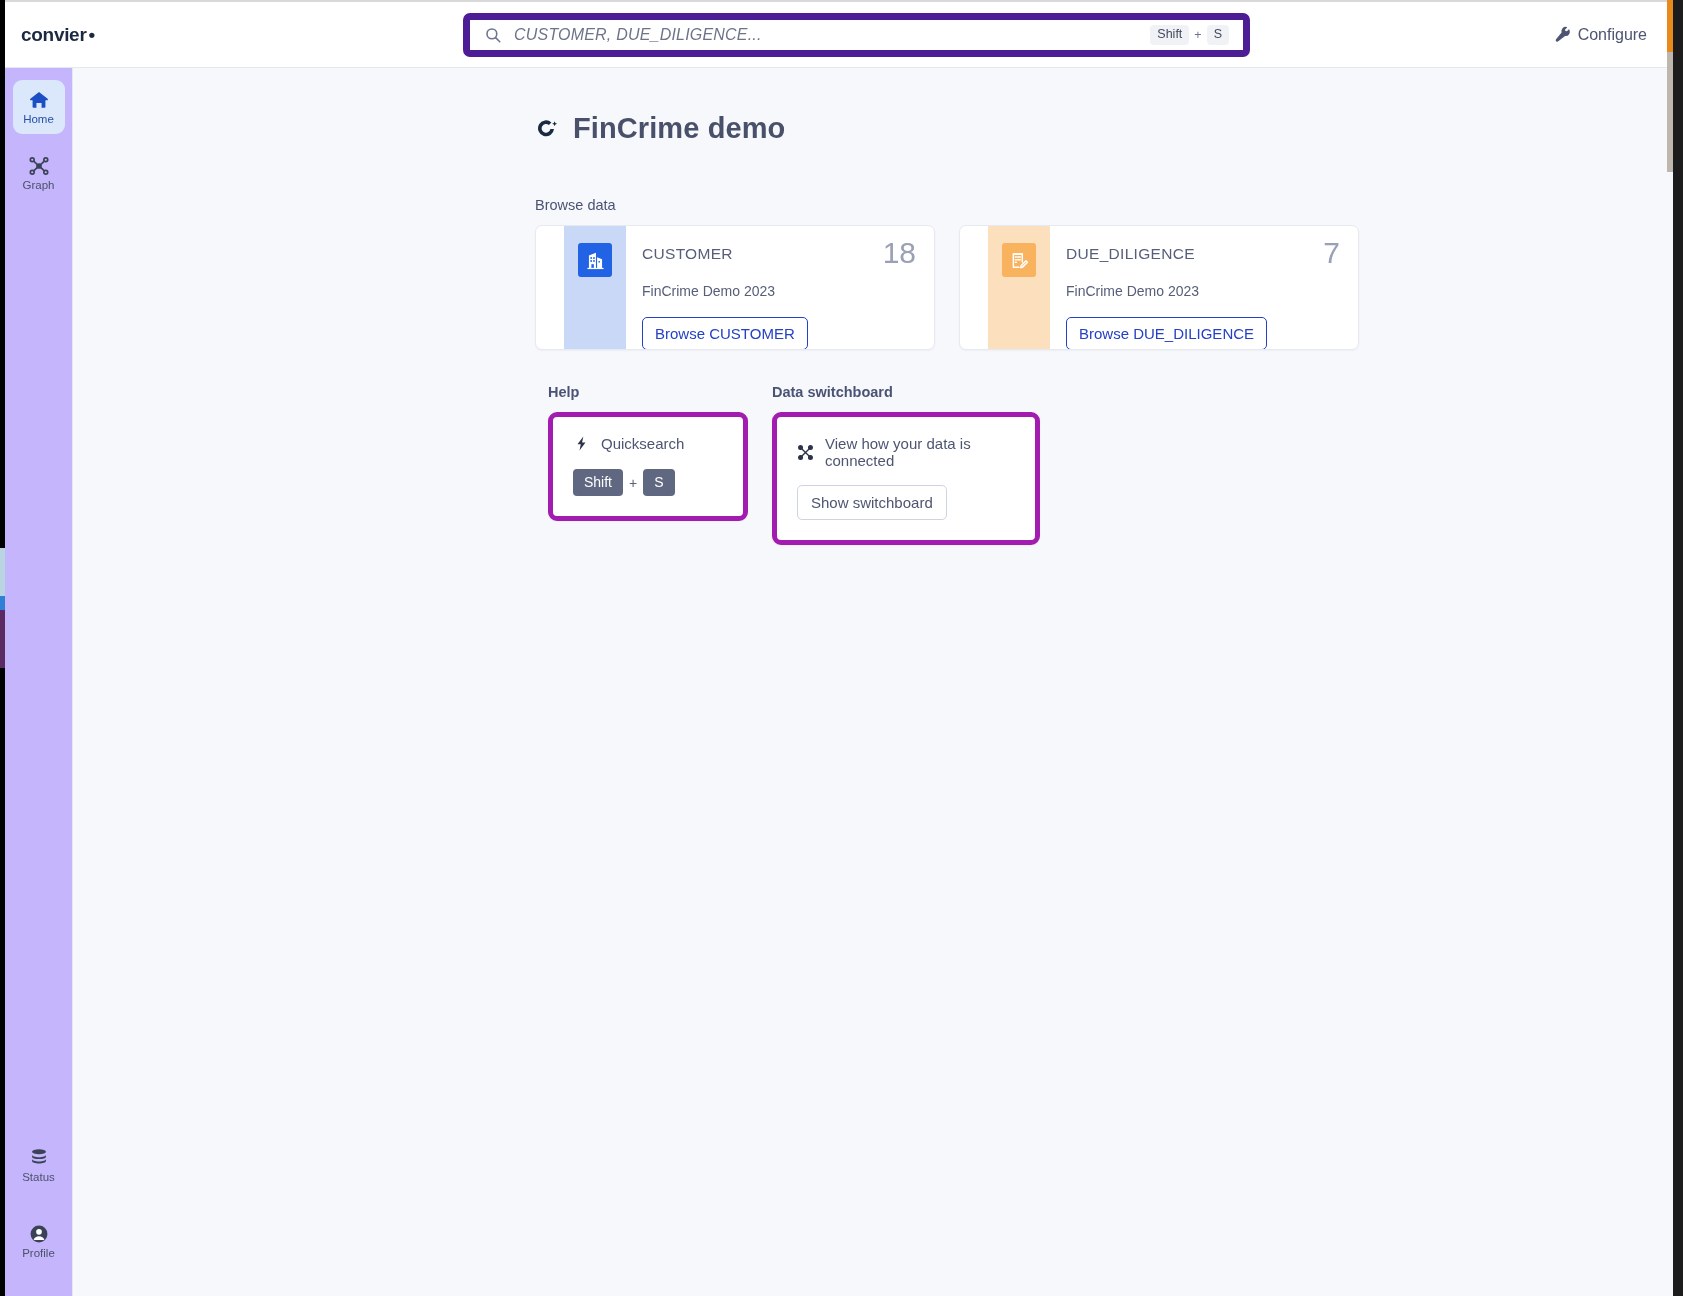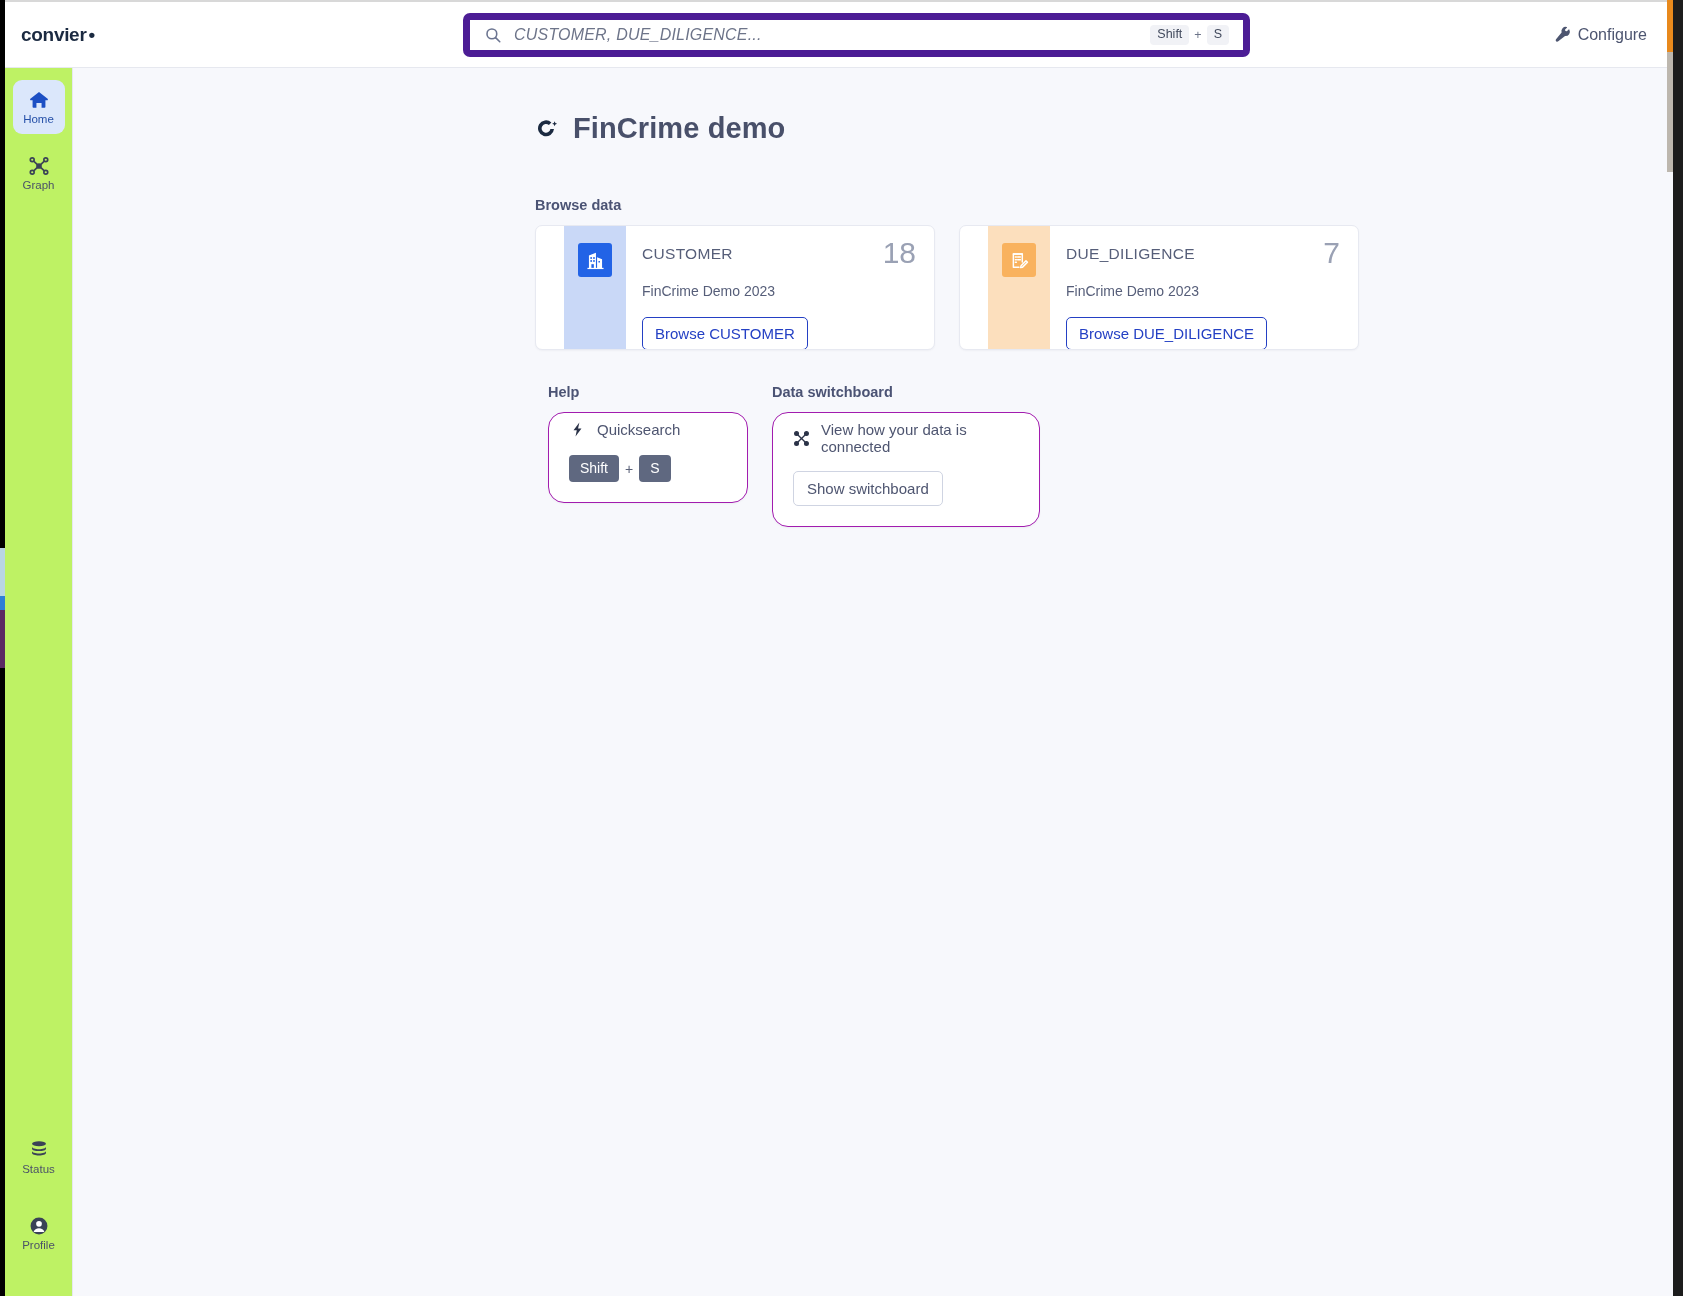--- a/index.html
+++ b/index.html
@@ -69,24 +69,24 @@
     display:flex; align-items:center; gap:7px;
     color:#4d5570; font-size:16px; cursor:pointer; background:none; border:none;
     font-family:"Liberation Sans", sans-serif;
   }
   .wrench-icon { width:17px; height:17px; color:#3c4considered; }
 
   
   .body { display:flex; height:calc(1294px - 66px); }
 
   .sidebar {
-    width:68px; flex:none; background:#bef264;
+    width:68px; flex:none; background:#c4b5fd;
     border-right:1px solid #e6e8ef;
     display:flex; flex-direction:column; align-items:center;
-    padding-top:12px; padding-bottom:24px;
+    padding-top:12px; padding-bottom:16px;
   }
   .sidebar-spacer { flex:1; }
   .side-item {
     width:52px; height:54px; border-radius:9px;
     display:flex; flex-direction:column; align-items:center; justify-content:center;
     gap:3px; margin-bottom:12px; cursor:pointer;
   }
   .side-item.active { background:#dbe7fb; }
   .side-item .ico { width:22px; height:22px; color:#3a4256; }
   .side-item.active .ico { color:#1c4fc4; }
@@ -97,21 +97,21 @@
   .content { flex:1; background:#f7f8fc; overflow:auto; position:relative; }
 
   .page-title {
     display:flex; align-items:center; gap:14px;
     margin:44px 0 0 462px;
   }
   .title-mark { width:24px; height:24px; color:#1b2a41; flex:none; }
   .title-text { font-size:29px; color:#49506a; font-weight:700; letter-spacing:0.1px; }
 
   .section-label {
-    font-size:14.5px; font-weight:700; color:#4b5374;
+    font-size:14.5px; font-weight:400; color:#4b5374;
     margin:52px 0 12px 462px;
   }
 
   .cards-row { display:flex; gap:24px; margin-left:462px; }
 
   .data-card {
     width:400px; height:125px; background:#ffffff;
     border:1px solid #e7e9f1; border-radius:7px;
     display:flex; overflow:hidden;
     box-shadow:0 1px 2px rgba(20,25,50,0.04);
@@ -136,22 +136,22 @@
     margin-top:18px;
     background:#ffffff; border:1px solid #2440c4; color:#2440c4;
     border-radius:5px; padding:7px 12px; font-size:15px; cursor:pointer;
     font-family:"Liberation Sans", sans-serif;
   }
 
   .lower-row { display:flex; gap:24px; margin-left:475px; margin-top:34px; }
   .lower-col { display:flex; flex-direction:column; }
   .lower-label { font-size:14.5px; font-weight:700; color:#4b5374; margin-bottom:12px; }
   .lower-card {
-    background:#ffffff; border:1px solid #a21caf; border-radius:16px;
-    padding:8px 20px 20px 20px;
+    background:#ffffff; border:5px solid #a21caf; border-radius:9px;
+    padding:18px 20px 20px 20px;
     box-shadow:0 1px 2px rgba(20,25,50,0.04);
   }
   .card-help { width:200px; }
   .card-switch { width:268px; }
   .lc-head { display:flex; align-items:center; gap:11px; }
   .lc-head .ico { width:17px; height:17px; color:#2b3348; flex:none; }
   .lc-head .txt { font-size:15px; color:#4e5570; }
   .kbd-row-dark { display:flex; align-items:center; gap:6px; margin-top:17px; }
   .kbd-dark {
     background:#5f6880; color:#ffffff; border-radius:4px;

